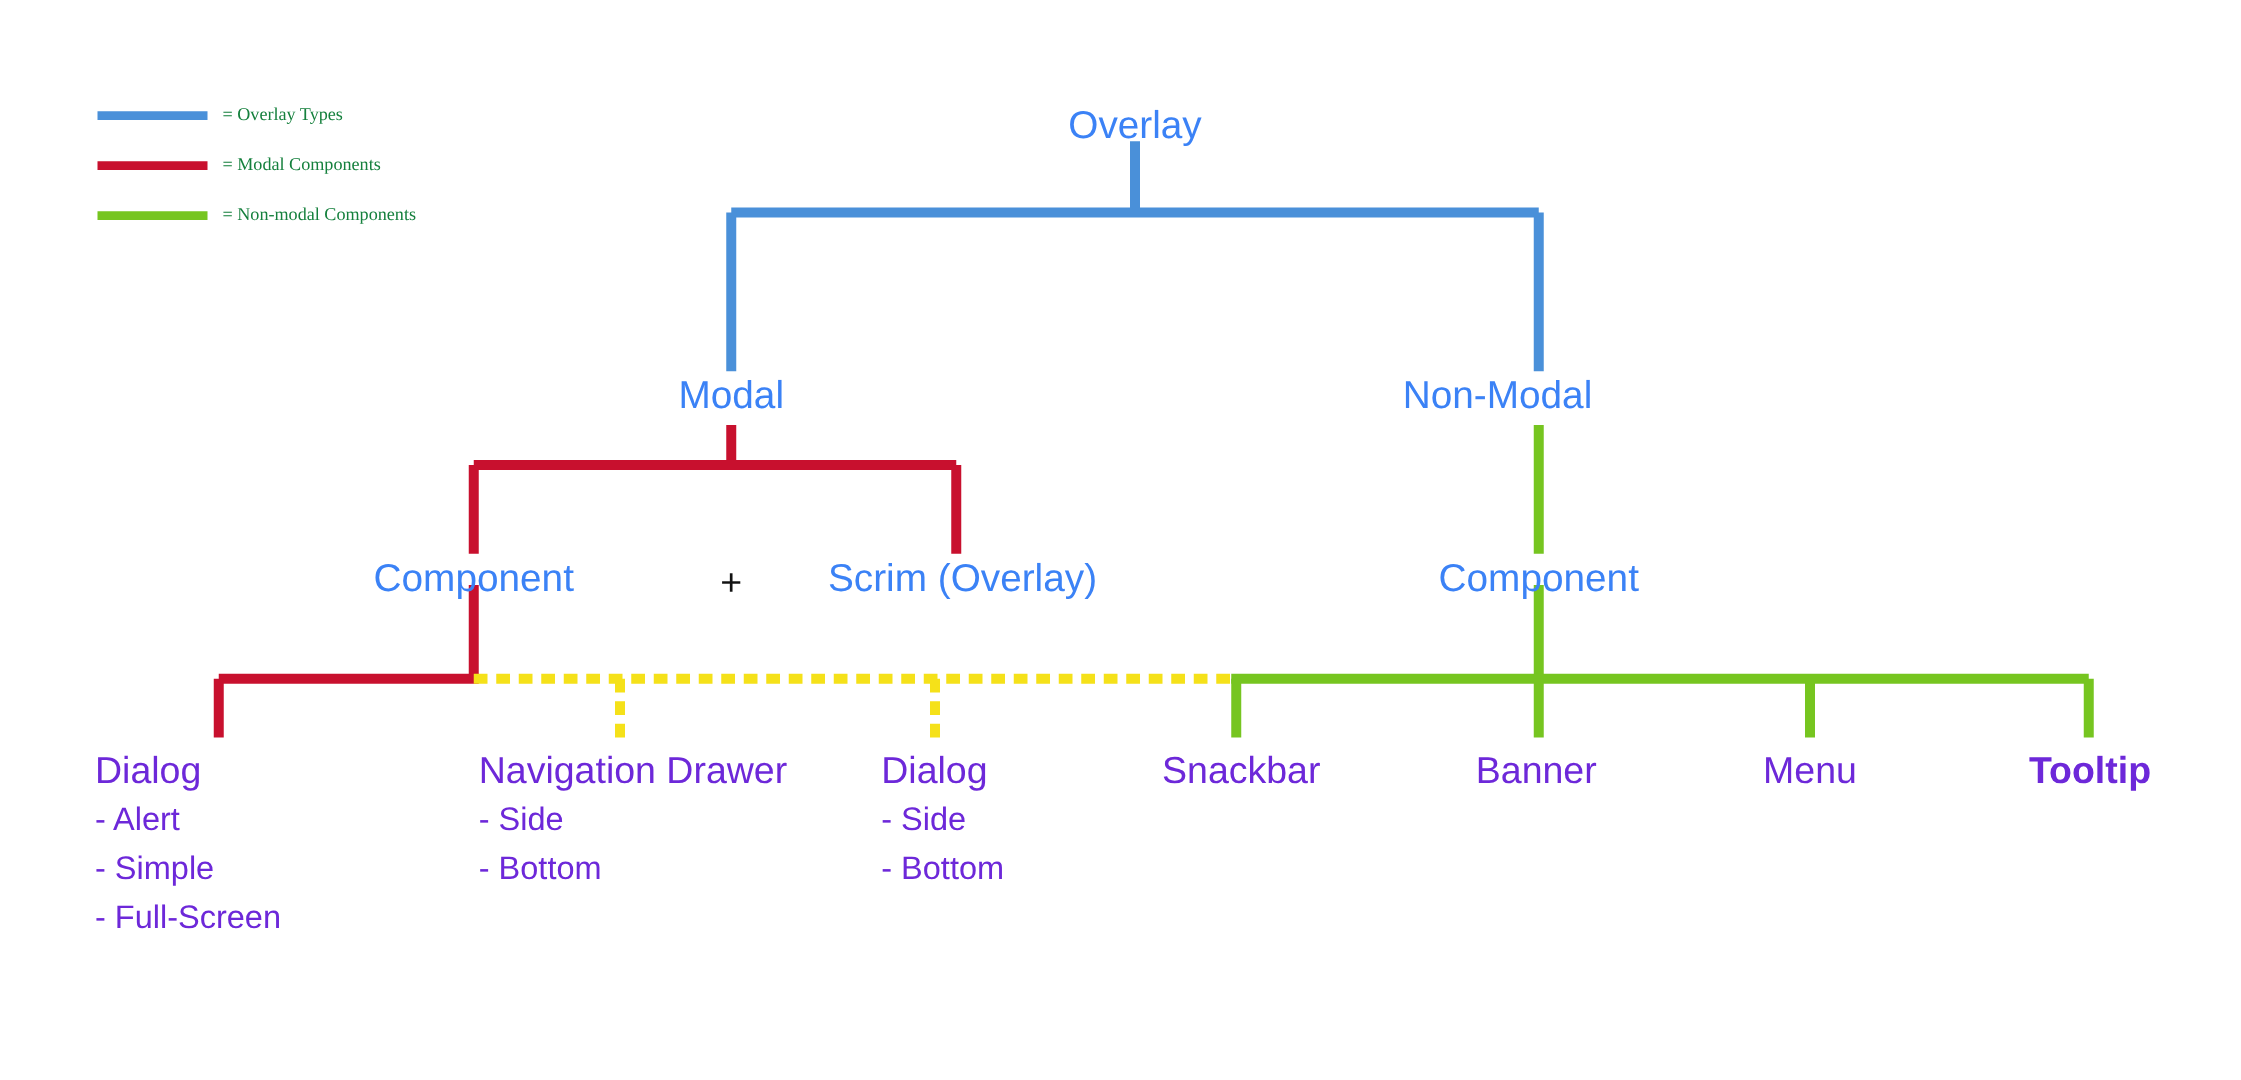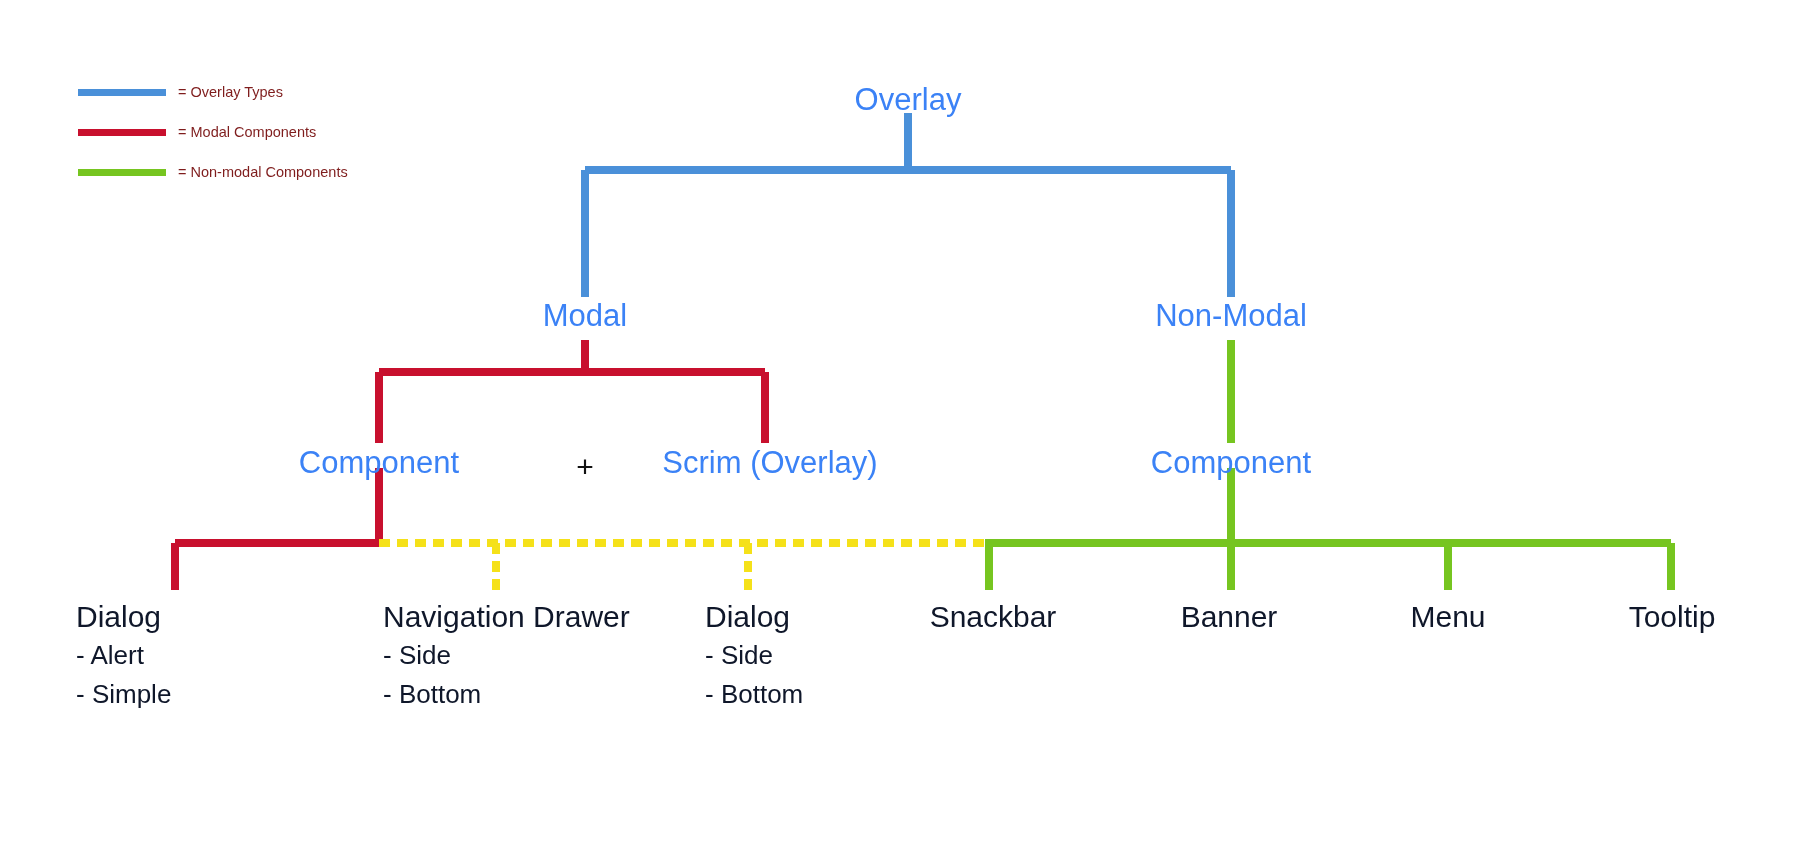--- a/index.html
+++ b/index.html
@@ -49,24 +49,24 @@
   .legend-swatch.solid-green { background: #76c520; }
   .legend-swatch.dashed-yellow {
     background: repeating-linear-gradient(
       to right,
       #f5e119 0px, #f5e119 11px,
       rgba(0,0,0,0) 11px, rgba(0,0,0,0) 18px
     );
   }
   .legend-label {
     margin-left: 12px;
-    font-family: Liberation Sans, sans-serif;
+    font-family: Liberation Serif, serif;
     font-size: 14.5px;
     letter-spacing: 0px;
-    color: #7f1d1d;
+    color: #15803d;
     white-space: nowrap;
   }
 
   
   .node {
     position: absolute;
     font-family: "Liberation Sans", sans-serif;
     font-size: 31px;
     line-height: 1.06;
     color: #3b82f6;
@@ -74,21 +74,21 @@
   }
   .node.ctr {
     transform: translateX(-50%);
     text-align: center;
   }
   .leaf {
     position: absolute;
     font-family: "Liberation Sans", sans-serif;
     font-size: 30px;
     line-height: 39px;
-    color: #0f172a;
+    color: #6d28d9;
     white-space: nowrap;
   }
   .leaf.ctr {
     transform: translateX(-50%);
     text-align: center;
   }
   .leaf .sub {
     display: block;
     font-size: 26px;
     line-height: 39px;
@@ -164,34 +164,35 @@
     <div class="legend-row">
       <span class="legend-swatch solid-green"></span>
       <span class="legend-label">= Non-modal Components</span>
     </div>
   </div>
 
   <div class="node ctr" style="left:908px; top:84px;">Overlay</div>
 
   <div class="node ctr" style="left:585px; top:300px;text-align:right;">Modal</div>
 
-  <div class="node ctr" style="left:1231px; top:300px;text-align:right;">Non-Modal</div>
+  <div class="node ctr" style="left:1198px; top:300px;text-align:right;">Non-Modal</div>
 
   <div class="node ctr" style="left:379px; top:447px;">Component</div>
 
   <div class="plus" style="left:585px; top:450px;">+</div>
 
   <div class="node ctr" style="left:770px; top:447px;">Scrim (Overlay)</div>
 
   <div class="node ctr" style="left:1231px; top:447px;">Component</div>
 
   <div class="leaf left-align" style="left:76px; top:597px;">
     <span>Dialog</span>
     <span class="sub">- Alert</span>
     <span class="sub">- Simple</span>
+    <span class="sub">- Full-Screen</span>
   </div>
 
   <div class="leaf left-align" style="left:383px; top:597px;">
     <span>Navigation Drawer</span>
     <span class="sub">- Side</span>
     <span class="sub">- Bottom</span>
   </div>
 
   <div class="leaf left-align" style="left:705px; top:597px;">
     <span>Dialog</span>
@@ -204,17 +205,17 @@
   </div>
 
   <div class="leaf ctr" style="left:1229px; top:597px;">
     <span>Banner</span>
   </div>
 
   <div class="leaf ctr" style="left:1448px; top:597px;">
     <span>Menu</span>
   </div>
 
-  <div class="leaf ctr" style="left:1672px; top:597px;">
+  <div class="leaf ctr" style="left:1672px; top:597px;font-weight:bold;">
     <span>Tooltip</span>
   </div>
 
 </div>
 
 </body></html>

